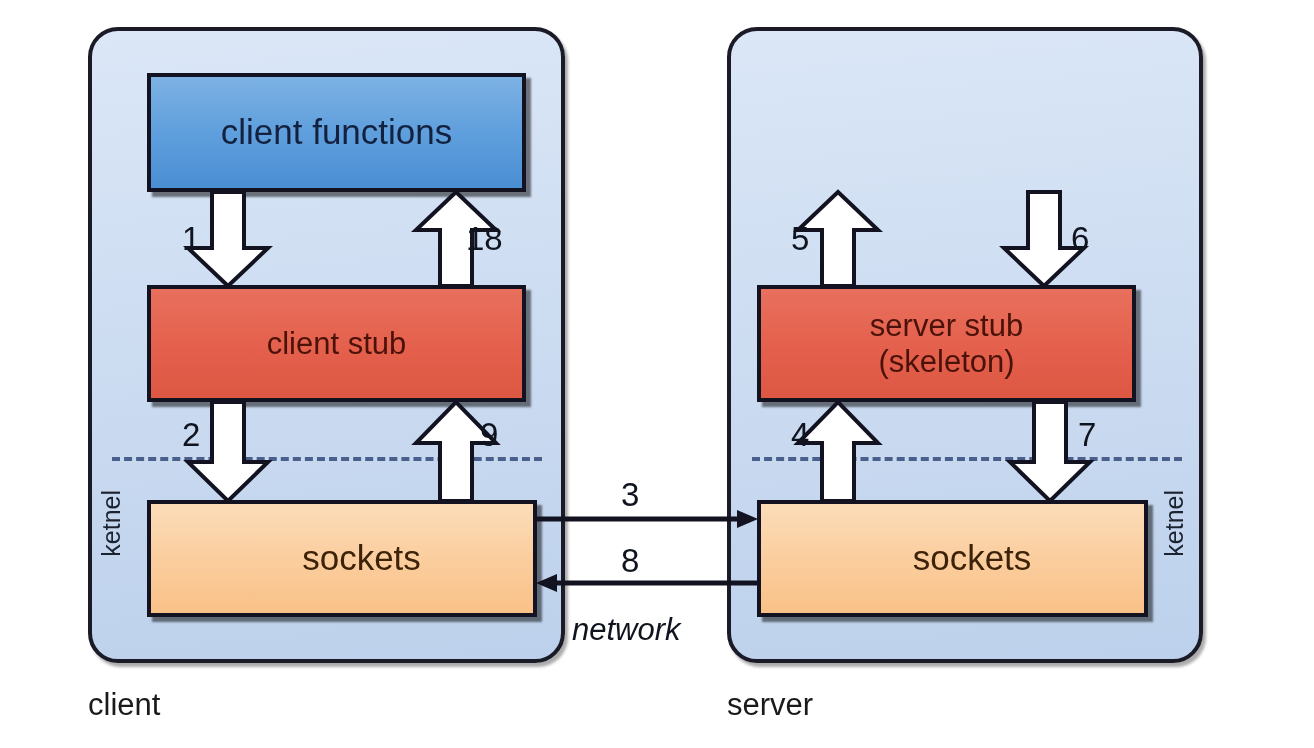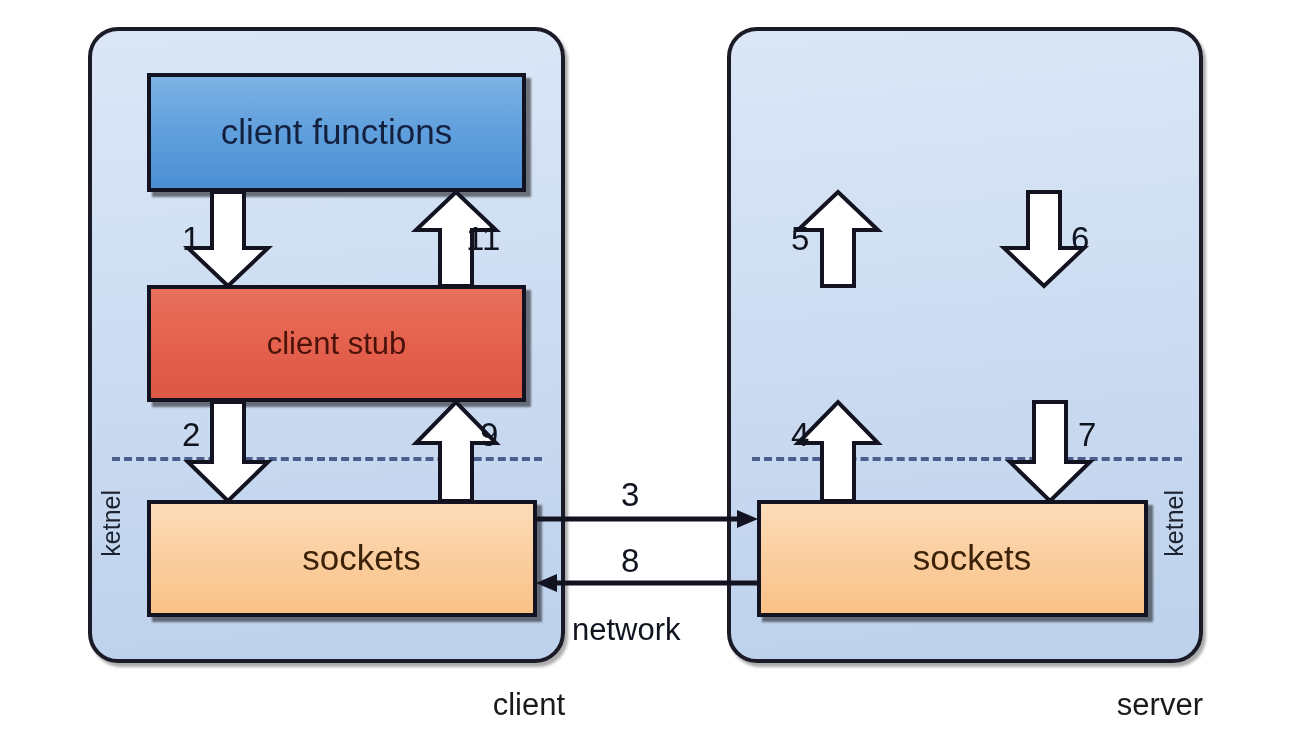--- a/index.html
+++ b/index.html
@@ -109,31 +109,32 @@
   
   .net-num {
     position: absolute;
     font-size: 33px;
     color: #10141f;
     line-height: 1;
   }
   #network-label {
     position: absolute;
     font-size: 31px;
+    font-style: italic;
     color: #10141f;
     left: 572px;
     top: 612px;
   }
 
   
   .caption {
     position: absolute;
     font-size: 31px;
     color: #1a1a1a;
-    text-align: right;
+    text-align: left;
   }
   #caption-client { left: 88px;  top: 687px; width: 477px; }
   #caption-server { left: 727px; top: 687px; width: 476px; }
 
   
   #watermark {
     position: absolute;
     right: 16px;
     bottom: 8px;
     font-size: 21px;
@@ -154,20 +155,22 @@
 
   <div class="block orange" id="blk-client-sockets">sockets</div>
 
   <div class="kernel-line" id="kline-client"></div>
 
   <div class="ketnel-label" id="ketnel-client">ketnel</div>
 
   <div class="zone" id="zone-server"></div>
 
 
+  <div class="block red" id="blk-server-stub">server stub
+(skeleton)</div>
 
   <div class="block orange" id="blk-server-sockets">sockets</div>
 
   <div class="kernel-line" id="kline-server"></div>
 
   <div class="ketnel-label" id="ketnel-server">ketnel</div>
 
   <svg id="arrow-layer" viewBox="0 0 1314 748">
     <g fill="#ffffff" stroke="#121220" stroke-width="4" stroke-linejoin="miter">
 
@@ -192,21 +195,21 @@
       <line x1="537" y1="519" x2="748" y2="519"></line>
       <line x1="757" y1="583" x2="546" y2="583"></line>
     </g>
     <g fill="#121220">
       <polygon points="758,519 737,510 737,528"></polygon>
       <polygon points="536,583 557,574 557,592"></polygon>
     </g>
   </svg>
 
   <div class="step-num" style="left:182px; top:222px;">1</div>
-  <div class="step-num" style="left:466px; top:222px;">11</div>
+  <div class="step-num" style="left:466px; top:222px;">18</div>
   <div class="step-num" style="left:182px; top:418px;">2</div>
   <div class="step-num" style="left:480px; top:418px;">9</div>
 
   <div class="step-num" style="left:791px; top:222px;">5</div>
   <div class="step-num" style="left:1071px; top:222px;">6</div>
   <div class="step-num" style="left:791px; top:418px;">4</div>
   <div class="step-num" style="left:1078px; top:418px;">7</div>
 
   <div class="net-num" style="left:621px; top:478px;">3</div>
   <div class="net-num" style="left:621px; top:544px;">8</div>

